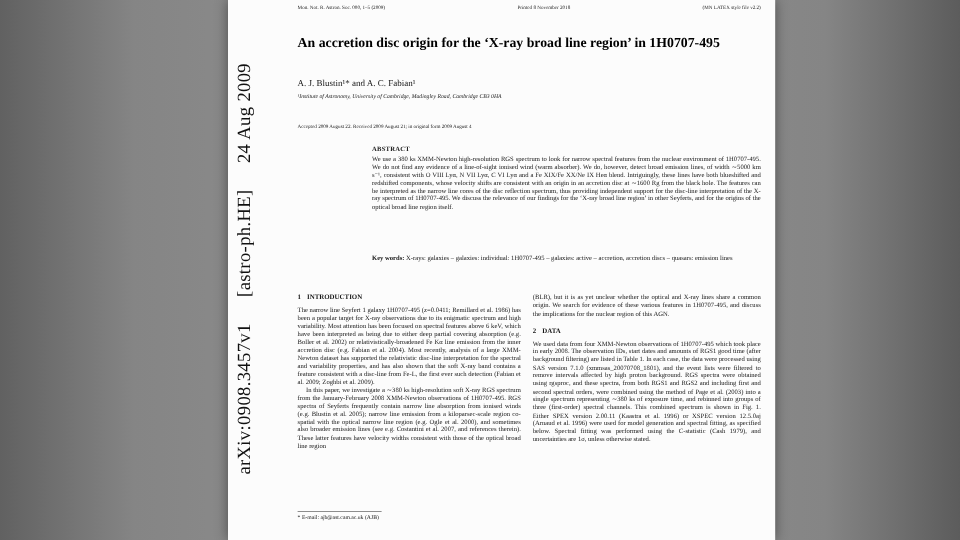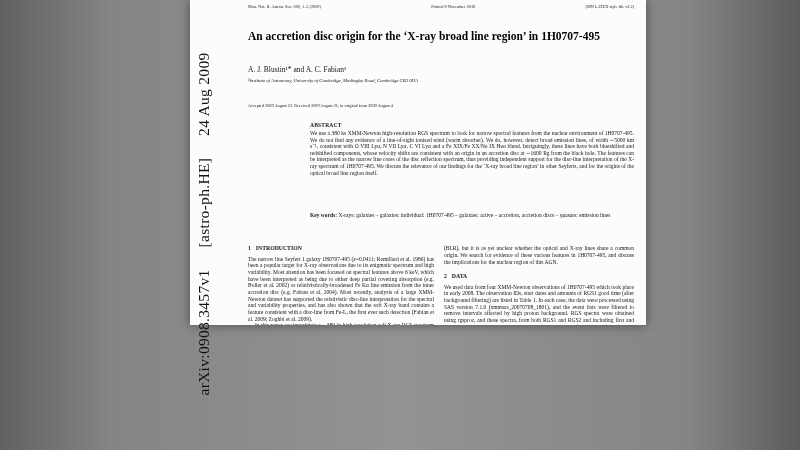--- a/index.html
+++ b/index.html
@@ -5,21 +5,21 @@
   * { box-sizing: border-box; }
   html, body { margin: 0; padding: 0; }
   body { width: 800px; height: 450px; background: #6e6e6e; font-family: "Liberation Serif", "DejaVu Serif", serif; }
 
   .stage {
     position: relative; width: 800px; height: 450px; overflow: hidden;
     background: linear-gradient(90deg, #616161 0%, #858585 14%, #939393 50%, #858585 86%, #5c5c5c 100%);
   }
 
   .paper-page {
-    position: absolute; left: 190px; top: 0; width: 456px; height: 325px;
+    position: absolute; left: 190px; top: 0; width: 456px; height: 450px;
     background: #fcfcfc; box-shadow: 0 0 10px rgba(0,0,0,0.45); overflow: hidden;
   }
 
   
   .page-scale {
     position: relative; width: 912px; height: 900px;
     transform: scale(0.5); transform-origin: 0 0; color: #161616;
   }
 
   .journal-header {

